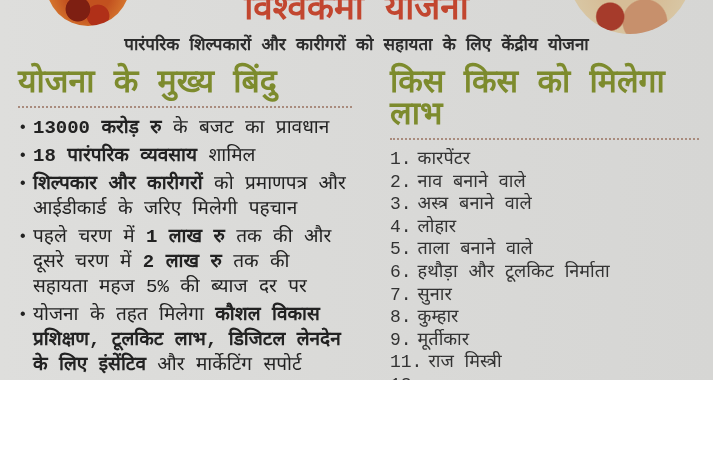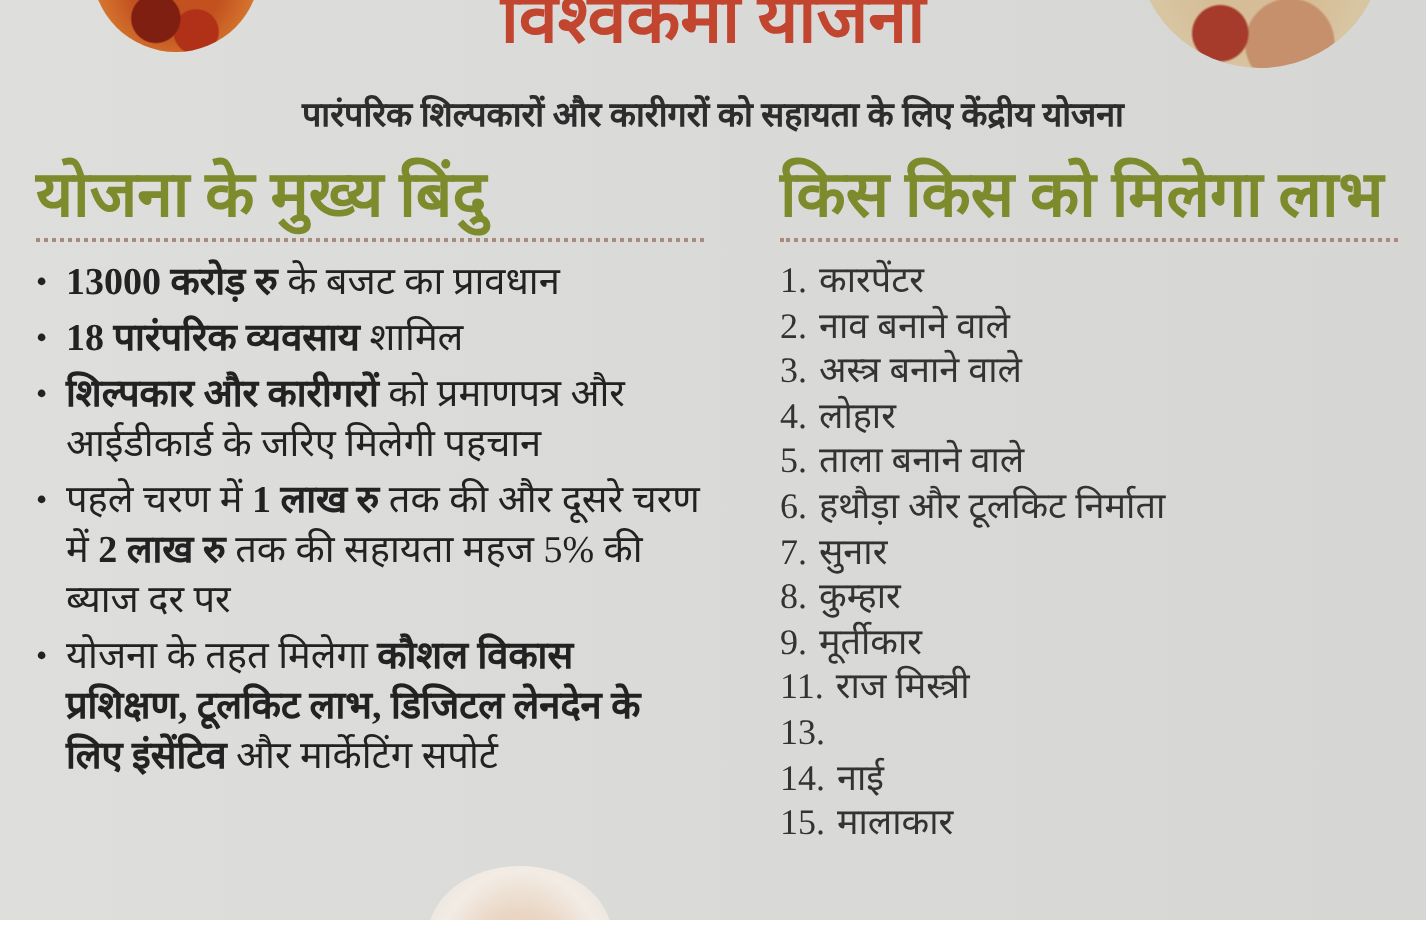--- a/index.html
+++ b/index.html
@@ -1,22 +1,22 @@
 <!DOCTYPE html>
 <html><head>
 <meta charset="utf-8">
 <style>
   html, body { margin: 0; padding: 0; }
   .page {
     position: relative;
     width: 713px;
-    height: 460px;
+    height: 380px;
     background: linear-gradient(90deg, #dededc 0%, #dadad8 45%, #d6d6d4 100%);
     overflow: hidden;
-    font-family: Liberation Serif, serif;
+    font-family: Liberation Mono, monospace;
   }
   
   .photo { position: absolute; border-radius: 50%; }
   .photo-left {
     width: 84px; height: 84px; left: 46px; top: -58px;
     background:
       radial-gradient(circle at 38% 80%, #7e1f12 0 14%, rgba(0,0,0,0) 15%),
       radial-gradient(circle at 62% 88%, #b03018 0 12%, rgba(0,0,0,0) 13%),
       radial-gradient(circle at 50% 60%, #c2511f 0 35%, #dd8434 70%, #e59a4a 100%);
   }
@@ -43,21 +43,21 @@
   .header { text-align: center; }
   .title {
     margin: -9px 0 0 0;
     font-size: 35px;
     line-height: 38px;
     font-weight: bold;
     color: #c2462f;
     text-align: center;
   }
   .subtitle {
-    margin-top: 16px;
+    margin-top: 3px;
     font-size: 17px;
     font-weight: 600;
     color: #2d2d2d;
     text-align: center;
   }
   .columns {
     display: flex;
     padding: 0 14px 0 18px;
     gap: 26px;
     box-sizing: border-box;

